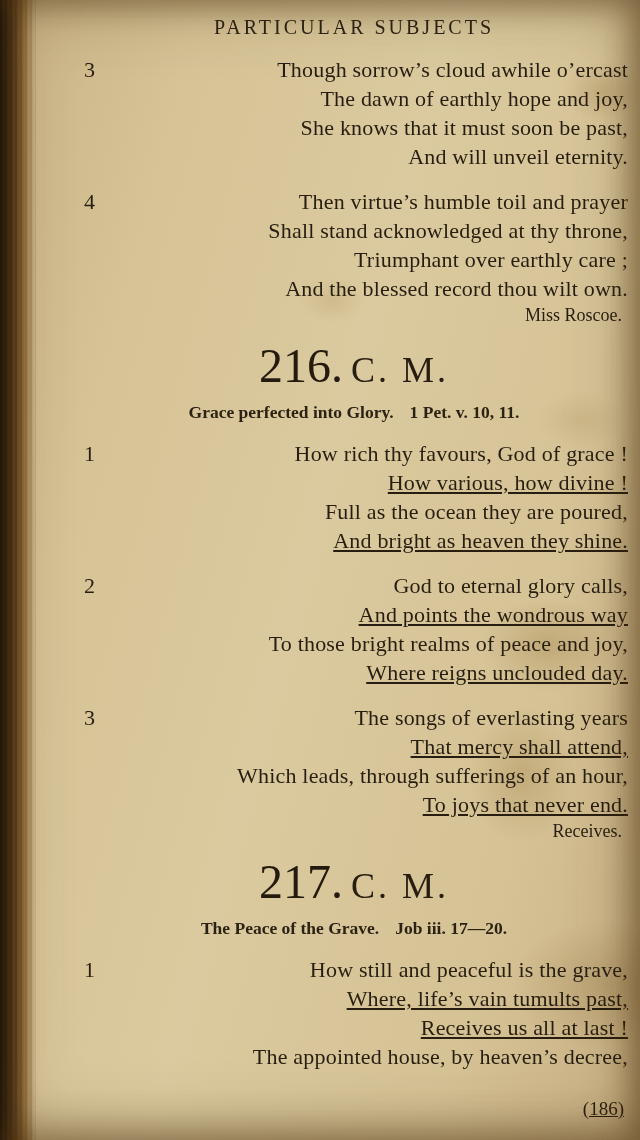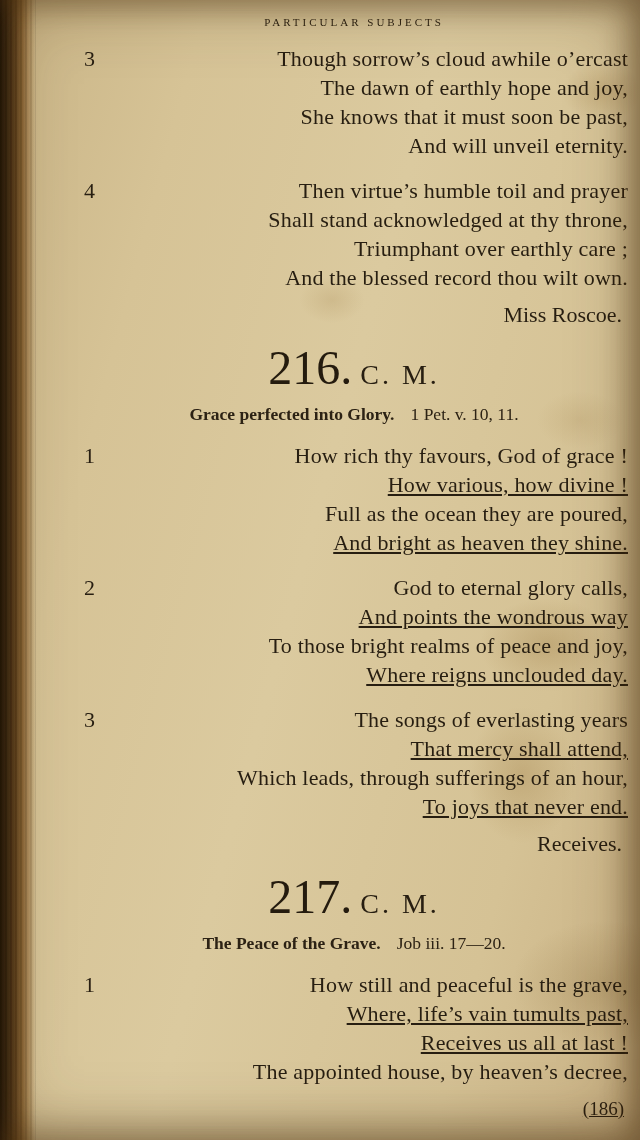--- a/index.html
+++ b/index.html
@@ -26,33 +26,33 @@
     background:
       radial-gradient(95px 65px at 548px 645px, rgba(146,110,52,.30), rgba(146,110,52,0) 72%),
       radial-gradient(75px 95px at 522px 775px, rgba(146,110,52,.28), rgba(146,110,52,0) 72%),
       radial-gradient(55px 42px at 602px 92px, rgba(146,110,52,.26), rgba(146,110,52,0) 72%),
       radial-gradient(130px 90px at 605px 985px, rgba(120,90,40,.24), rgba(120,90,40,0) 72%),
       radial-gradient(45px 32px at 332px 300px, rgba(146,110,52,.16), rgba(146,110,52,0) 72%),
       radial-gradient(60px 40px at 580px 420px, rgba(146,110,52,.14), rgba(146,110,52,0) 72%);
   }
   .content{position:absolute;left:80px;right:12px;top:0;}
   .running-header{
-    text-align:center;margin-top:16px;font-size:11px;letter-spacing:3px;color:#2c2214;
+    text-align:center;margin-top:16px;font-size:20px;letter-spacing:3px;color:#2c2214;
   }
   .verse{display:flex;margin-top:16px;font-size:22px;line-height:29px;letter-spacing:.2px;}
   .vnum{flex:none;width:34px;margin-left:4px;}
   .vlines{flex:1;}
   .vline{white-space:nowrap;text-align:right;}
   .vline.ind{padding-left:30px;text-decoration:underline;}
-  .attribution{text-align:right;font-size:22px;margin-top:10px;padding-right:6px;}
+  .attribution{text-align:right;font-size:18px;margin-top:2px;padding-right:6px;}
   .hymn-heading{text-align:center;margin-top:16px;line-height:1;}
   .hymn-number{font-size:48px;color:#241b0e;}
-  .hymn-meter{font-size:28px;letter-spacing:3px;margin-left:8px;}
+  .hymn-meter{font-size:36px;letter-spacing:3px;margin-left:8px;}
   .subtitle{text-align:center;font-size:17.5px;margin-top:12px;font-weight:bold;color:#2c2214;}
-  .sub-ref{margin-left:16px;font-weight:normal;}
+  .sub-ref{margin-left:16px;font-weight:bold;}
   .page-number{position:absolute;right:16px;bottom:20px;font-size:19px;text-decoration:underline;}
 </style>
 </head>
 <body>
 
 <div class="page">
   <div class="binding"></div>
   <div class="stains"></div>
 
   <div class="content">

